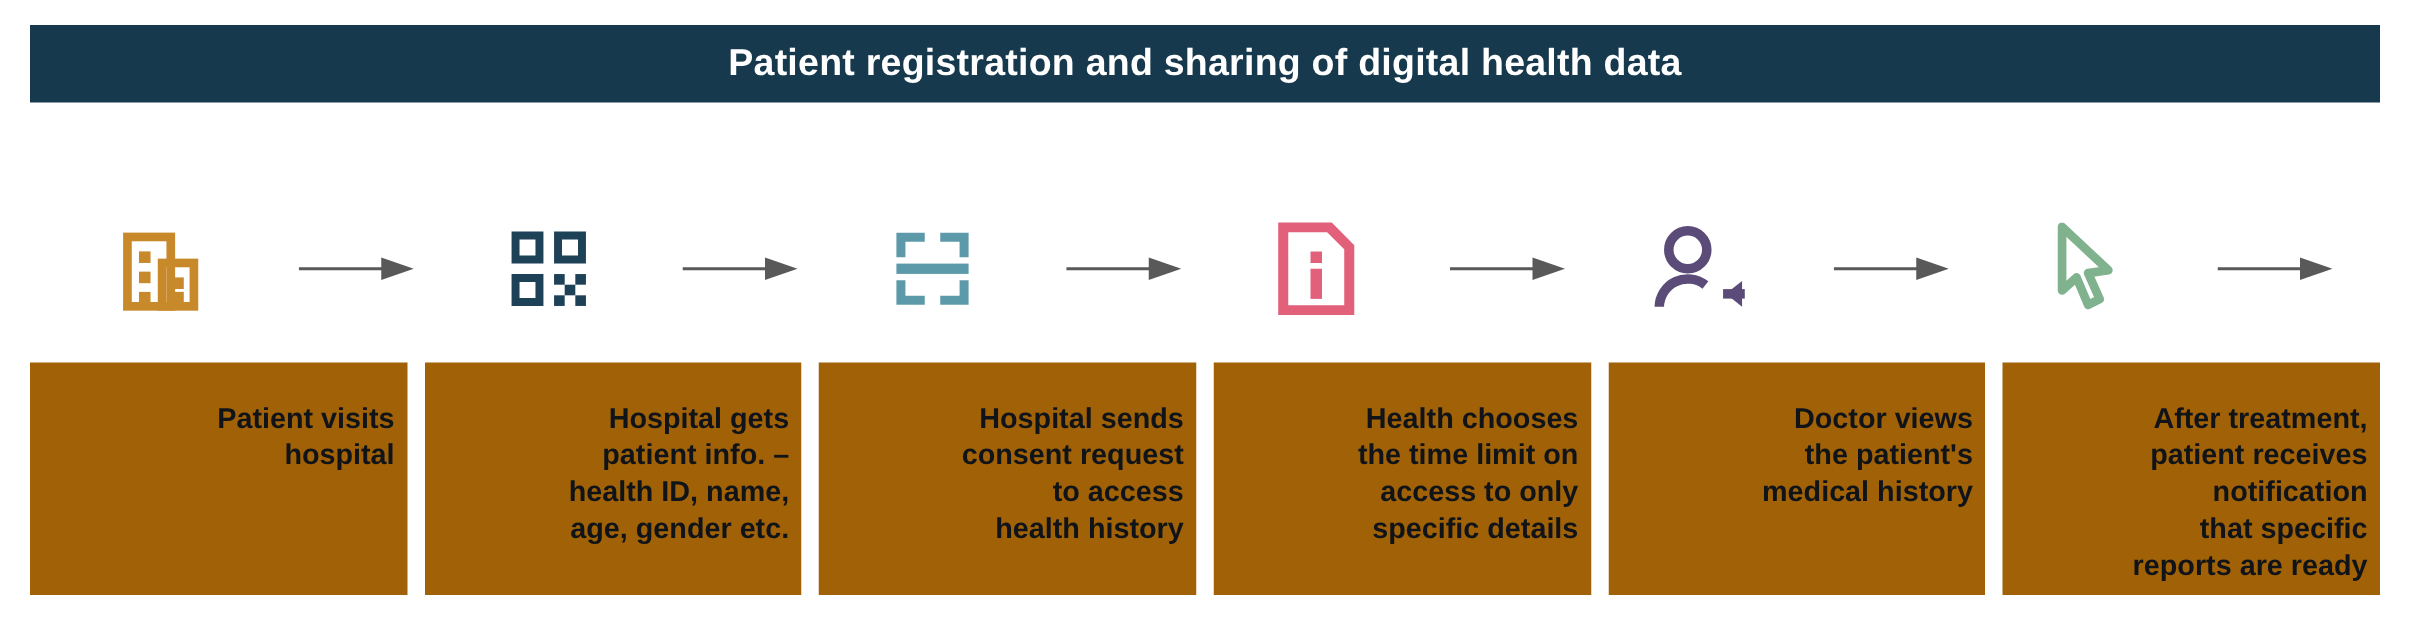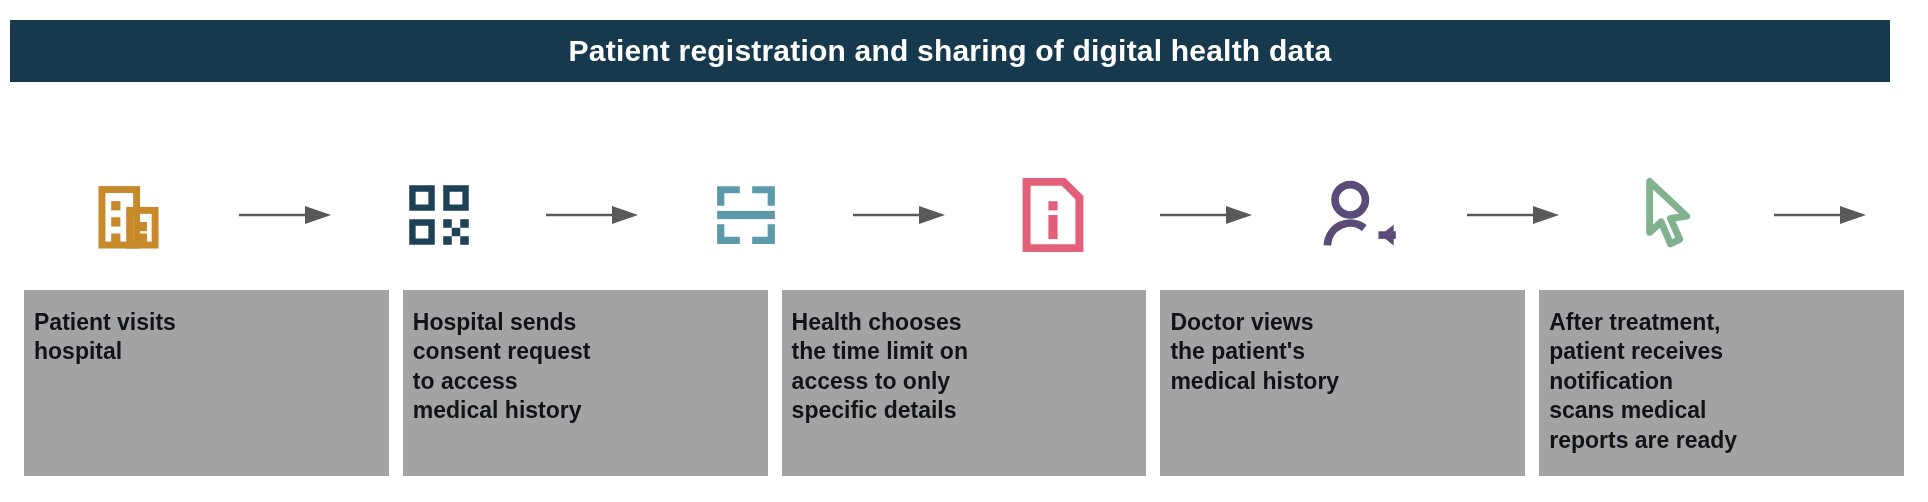--- a/index.html
+++ b/index.html
@@ -16,21 +16,21 @@
   .infographic {
     position: relative;
     width: 1928px;
     height: 502px;
     background: #ffffff;
   }
 
   
   .header-banner {
     position: absolute;
-    left: 10px;
+    left: 24px;
     top: 20px;
     width: 1880px;
     height: 62px;
     background: #17394d;
     display: flex;
     align-items: center;
     justify-content: center;
   }
   .header-title {
     color: #ffffff;
@@ -73,24 +73,24 @@
     position: absolute;
     left: 24px;
     top: 290px;
     width: 1880px;
     height: 186px;
     display: flex;
     gap: 14px;
   }
   .caption-box {
     flex: 1 1 0;
-    background: #a3a3a3;
-    padding: 18px 10px 10px 10px;
+    background: #a16207;
+    padding: 30px 10px 10px 10px;
     box-sizing: border-box;
-    text-align: left;
+    text-align: right;
   }
   .caption-text {
     font-family: "Liberation Sans", sans-serif;
     font-size: 23px;
     font-weight: bold;
     line-height: 1.28;
     color: #101418;
     white-space: pre-line;
   }
 </style>
@@ -232,38 +232,44 @@
     </div>
 
   </div>
 
   <div class="caption-row">
     <div class="caption-box">
       <div class="caption-text">Patient visits
 hospital</div>
     </div>
     <div class="caption-box">
+      <div class="caption-text">Hospital gets
+patient info. –
+health ID, name,
+age, gender etc.</div>
+    </div>
+    <div class="caption-box">
       <div class="caption-text">Hospital sends
 consent request
 to access
-medical history</div>
+health history</div>
     </div>
     <div class="caption-box">
       <div class="caption-text">Health chooses
 the time limit on
 access to only
 specific details</div>
     </div>
     <div class="caption-box">
       <div class="caption-text">Doctor views
 the patient's
 medical history</div>
     </div>
     <div class="caption-box">
       <div class="caption-text">After treatment,
 patient receives
 notification
-scans medical
+that specific
 reports are ready</div>
     </div>
   </div>
 
 </div>
 
 </body></html>

